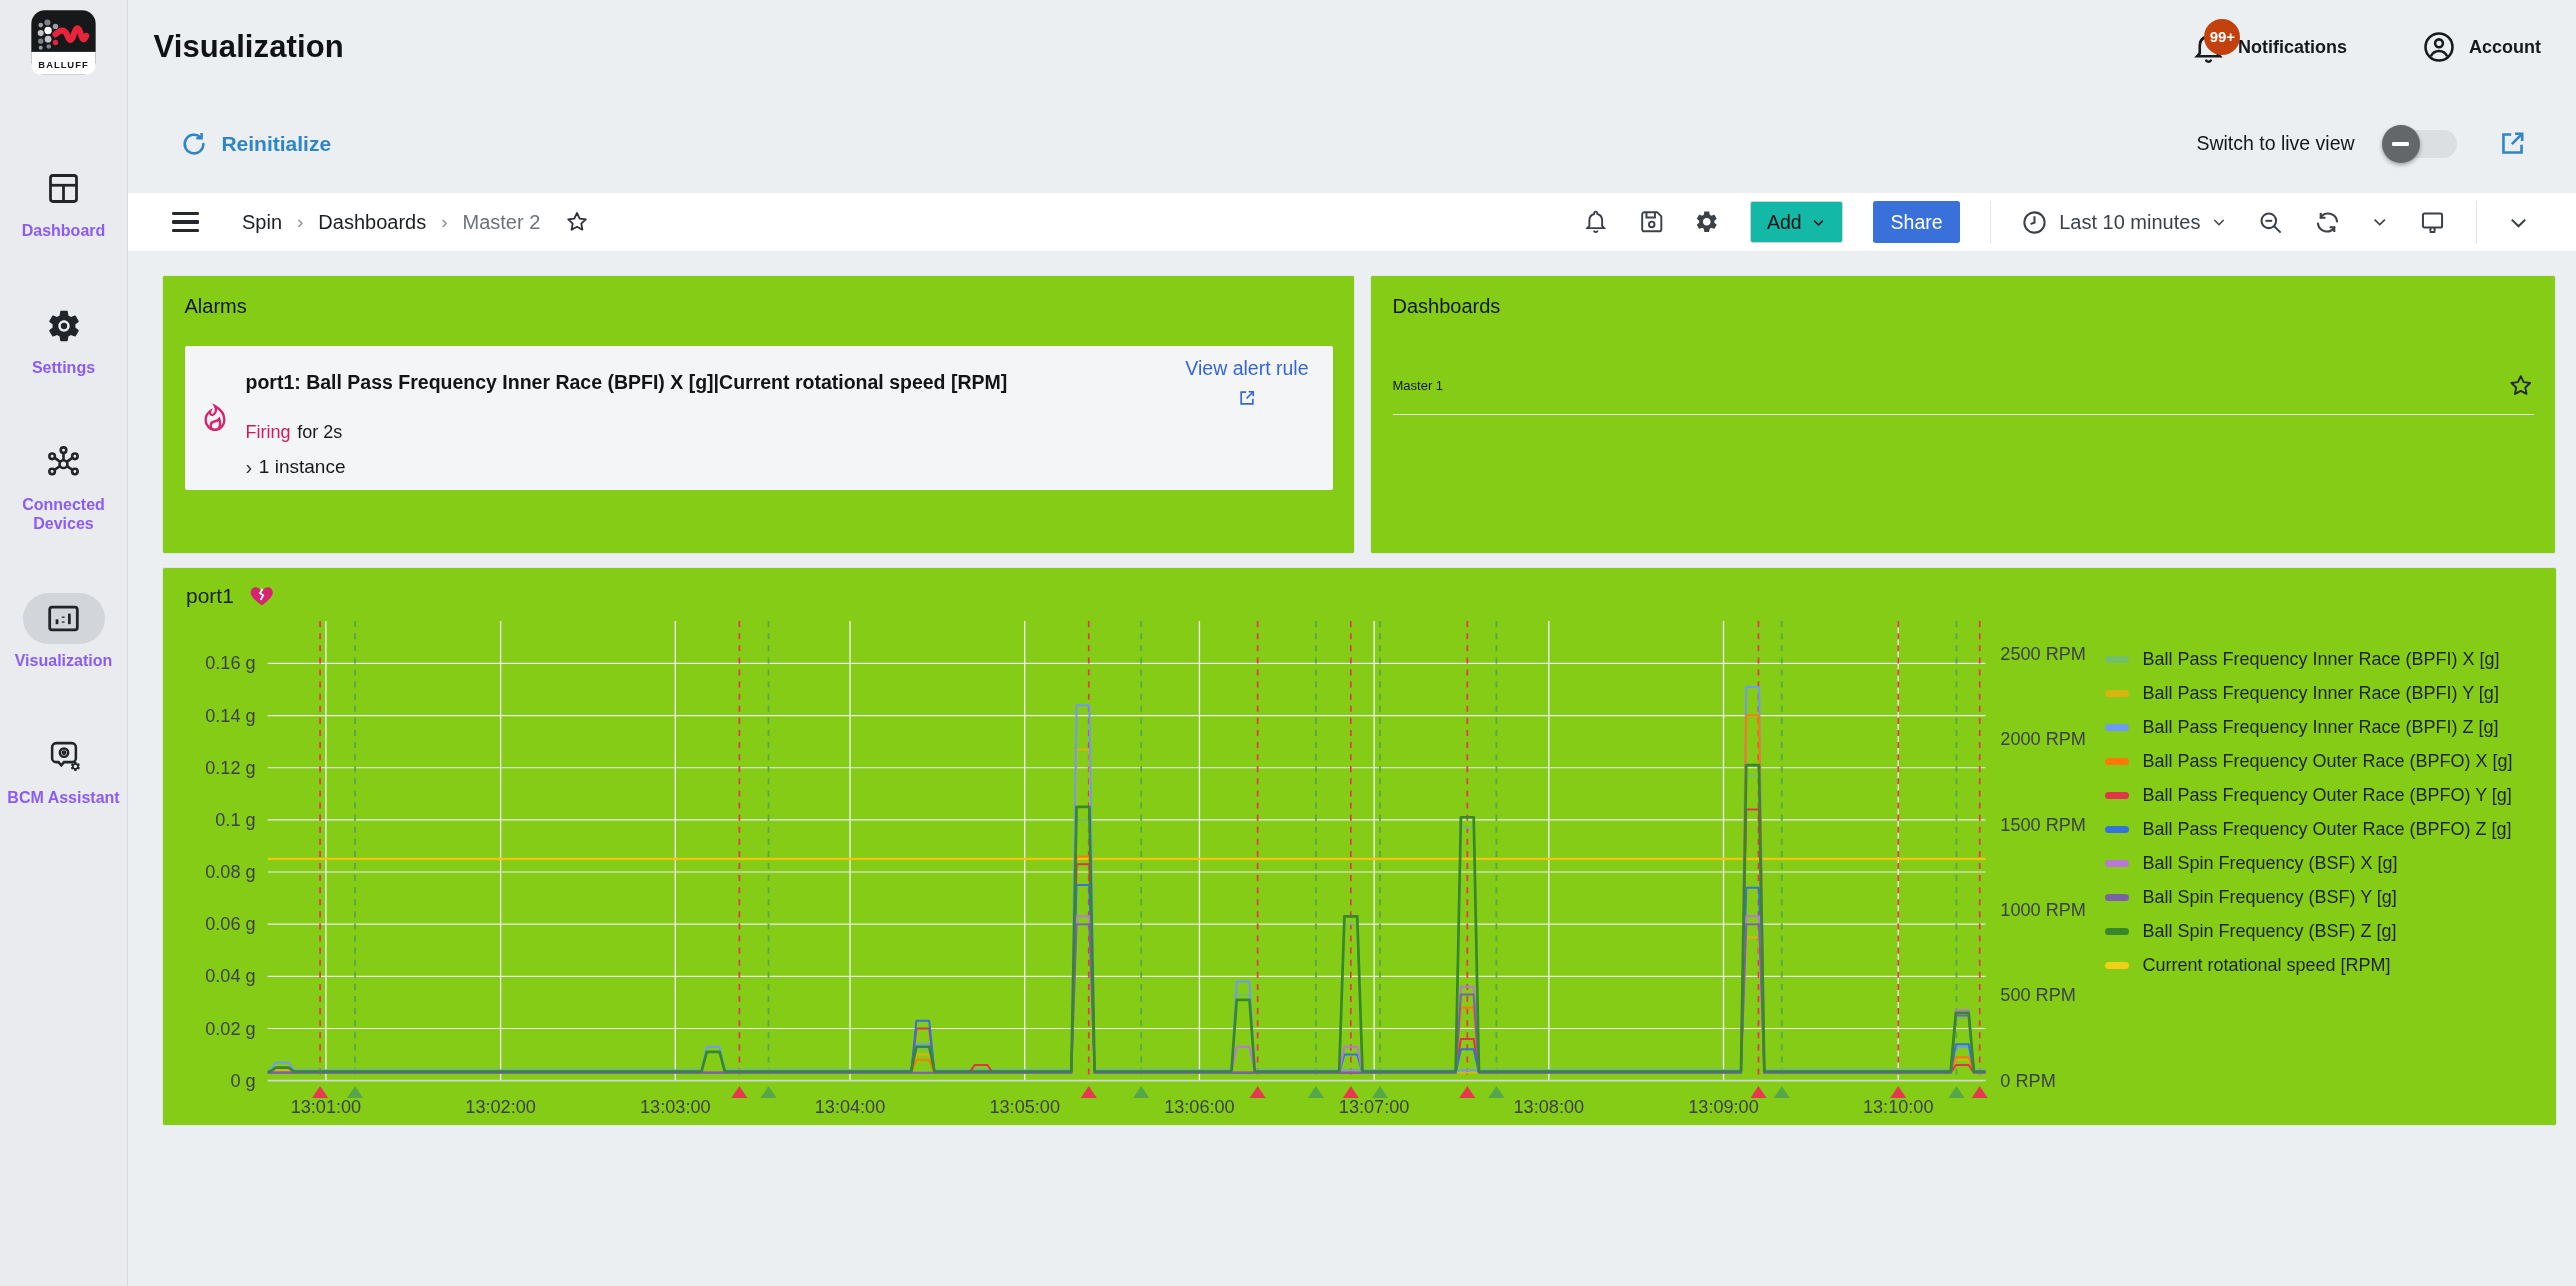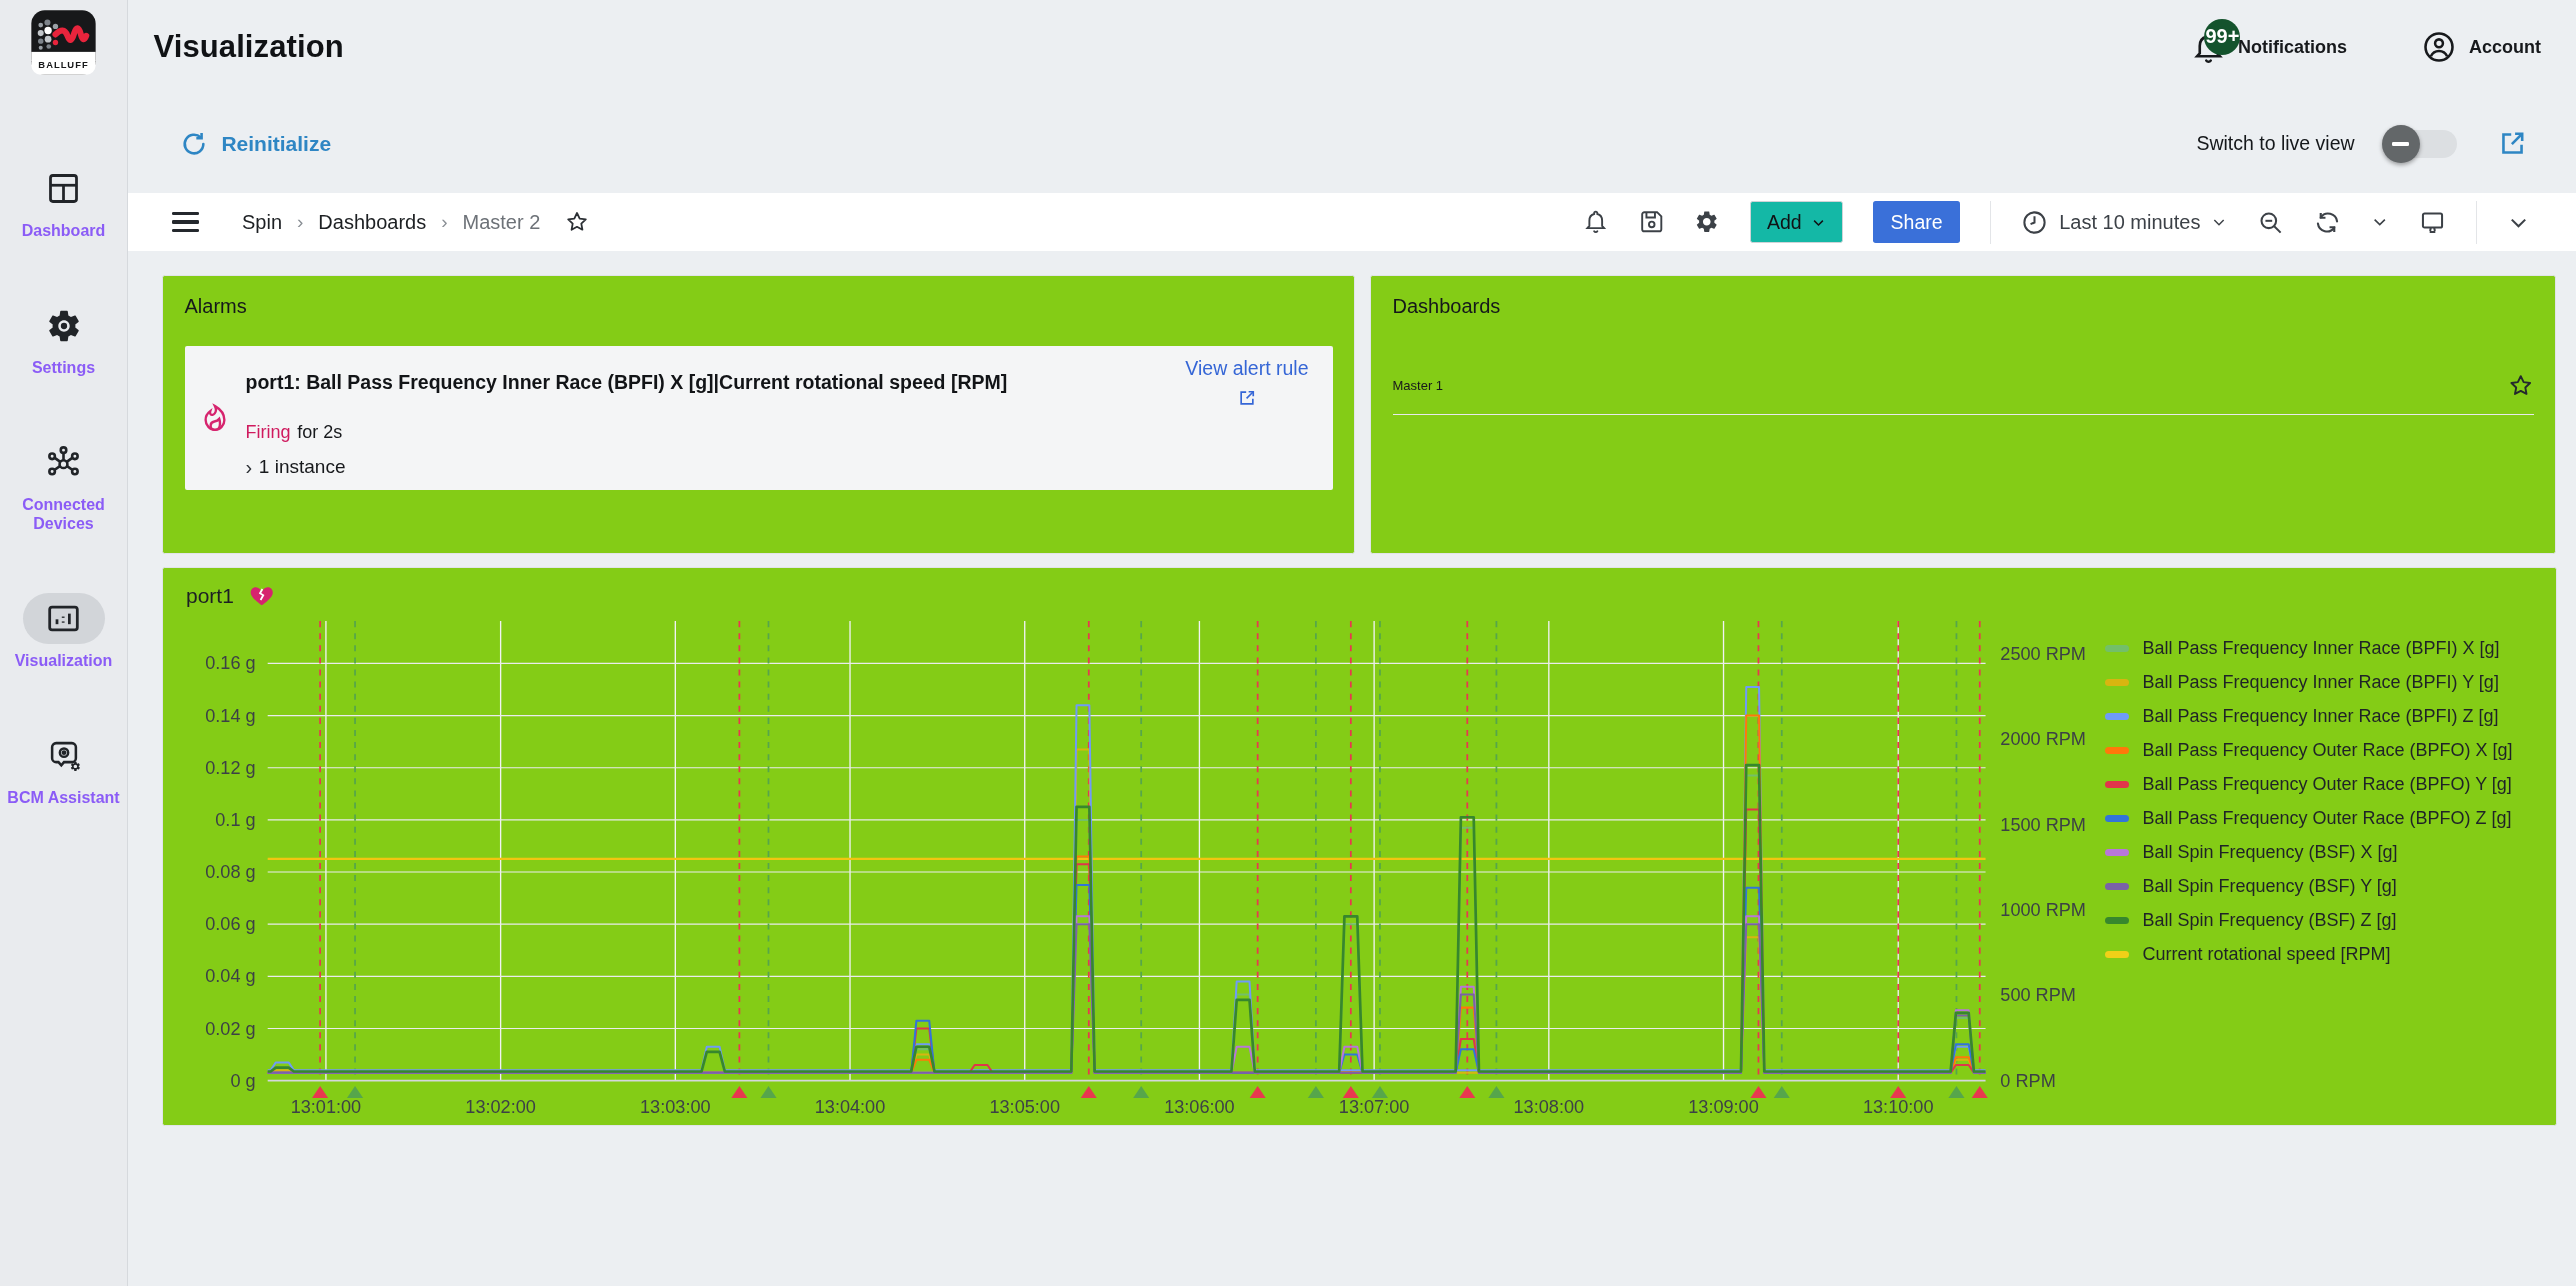--- a/index.html
+++ b/index.html
@@ -19,21 +19,21 @@
 
   
   .main { flex:1; display:flex; flex-direction:column; min-width:0; }
 
   .header { height:94px; display:flex; align-items:center; padding:0 35px 0 25.5px; }
   .page-title { font-size:31px; font-weight:bold; color:#101215; letter-spacing:0.1px; }
   .header-right { margin-left:auto; display:flex; align-items:center; gap:74px; }
   .hdr-group { display:flex; align-items:center; gap:12px; cursor:pointer; }
   .hdr-label { font-size:18px; font-weight:bold; color:#17191c; }
   .bell-wrap { position:relative; width:35px; height:35px; }
-  .badge { position:absolute; top:-10.8px; left:13.4px; background:#14532d; color:#fff; font-size:20px; font-weight:bold;
+  .badge { position:absolute; top:-10.8px; left:13.4px; background:#c2410c; color:#fff; font-size:15px; font-weight:bold;
     border-radius:50%; width:36px; height:36px; display:flex; align-items:center; justify-content:center; }
 
   .subheader { height:99px; display:flex; align-items:center; padding:0 48px 0 52px; }
   .reinit { display:flex; align-items:center; gap:13.4px; color:#2e86c4; cursor:pointer; }
   .reinit-label { font-size:21px; font-weight:bold; }
   .sub-right { margin-left:auto; display:flex; align-items:center; gap:31px; }
   .live-label { font-size:19.5px; color:#15181b; }
   .toggle { width:71px; height:28px; background:#dcdfe2; border-radius:14px; position:relative; cursor:pointer; margin-right:9.4px; }
   .toggle-knob { position:absolute; left:-4px; top:-4.7px; width:38px; height:38px; border-radius:50%; background:#636769;
     box-shadow:0 2px 4px rgba(0,0,0,.35); display:flex; align-items:center; justify-content:center; }
@@ -74,21 +74,21 @@
 
   .dash-panel { flex:1; height:279px; padding:19px 21.5px; }
   .dash-row { margin-top:39px; height:58px; display:flex; align-items:center; border-bottom:1.3px solid #e7e9ec; cursor:pointer; }
   .dash-name { font-size:13px; color:#17191c; }
   .dash-star { margin-left:auto; display:flex; cursor:pointer; }
 
   .chart-panel { margin-top:13.4px; width:2395px; height:559px; position:relative; padding:15px 0 0 23px; }
   .chart-title-row { display:flex; align-items:center; gap:15px; }
   .chart-title { font-size:21px; color:#1d2024; font-weight:500; }
   #chart-svg { position:absolute; left:0; top:39px; }
-  .legend { position:absolute; left:1942px; top:63px; display:flex; flex-direction:column; }
+  .legend { position:absolute; left:1942px; top:74px; display:flex; flex-direction:column; }
   .legend-row { height:34px; display:flex; align-items:center; gap:13.4px; cursor:pointer; }
   .legend-swatch { width:24px; height:7.4px; border-radius:4px; flex:0 0 24px; }
   .legend-label { font-size:18px; color:#1f2327; white-space:nowrap; }
 
   svg.icn { display:block; }
 </style>
 </head>
 <body>
 
 <div class="app">

